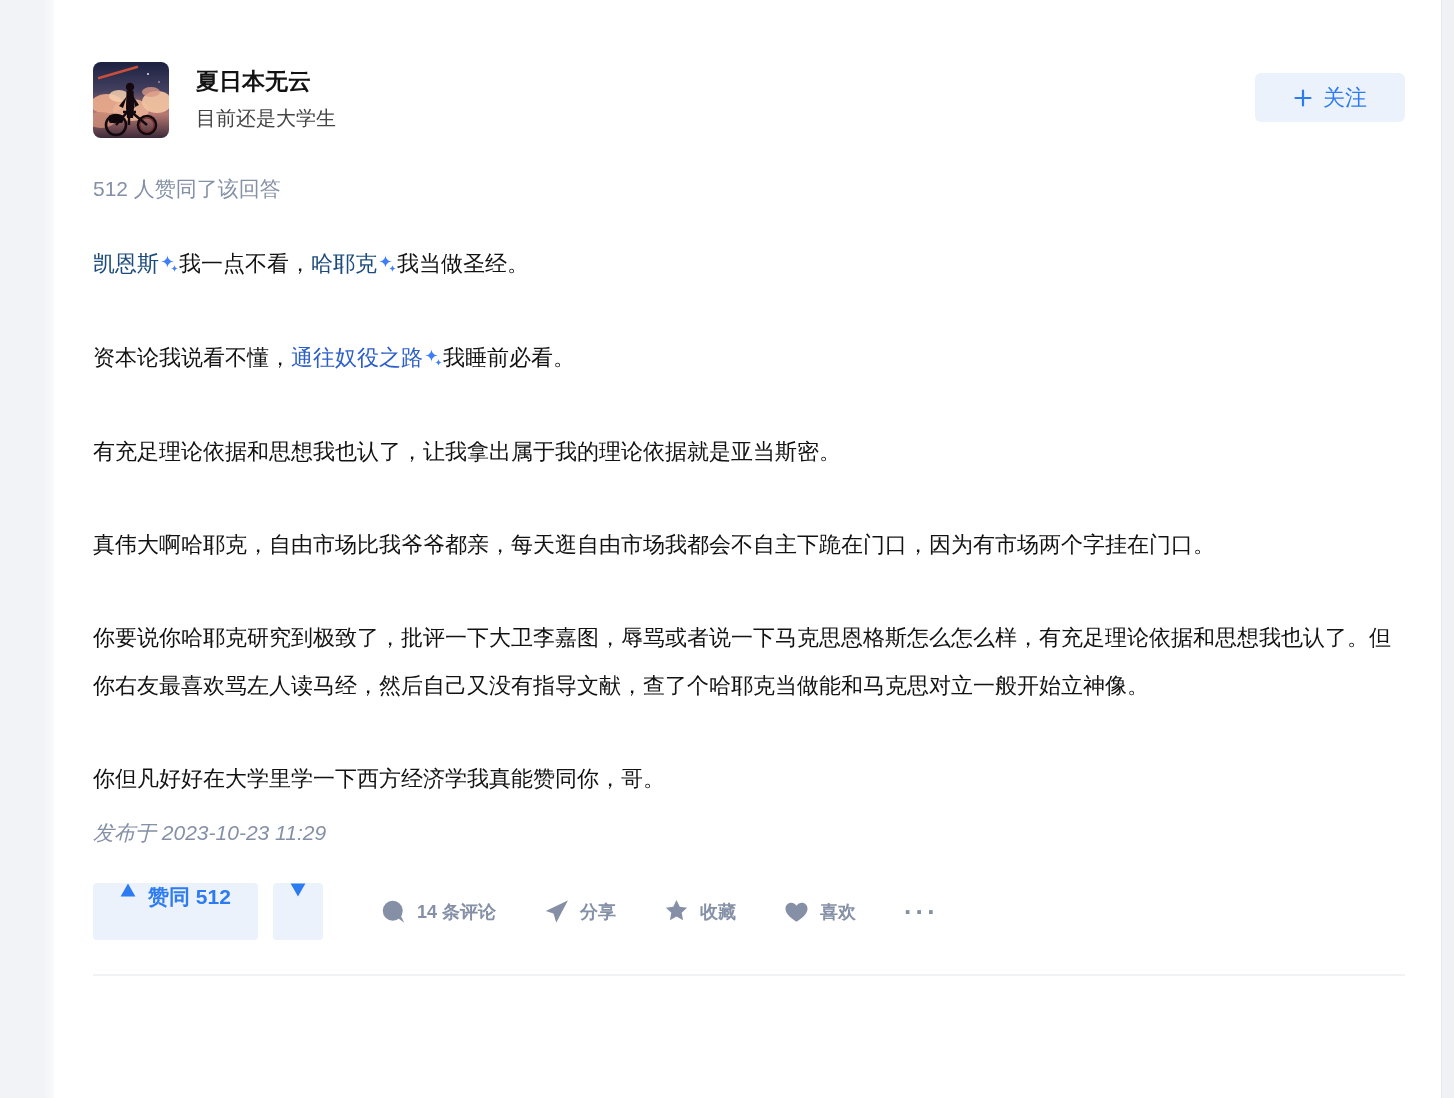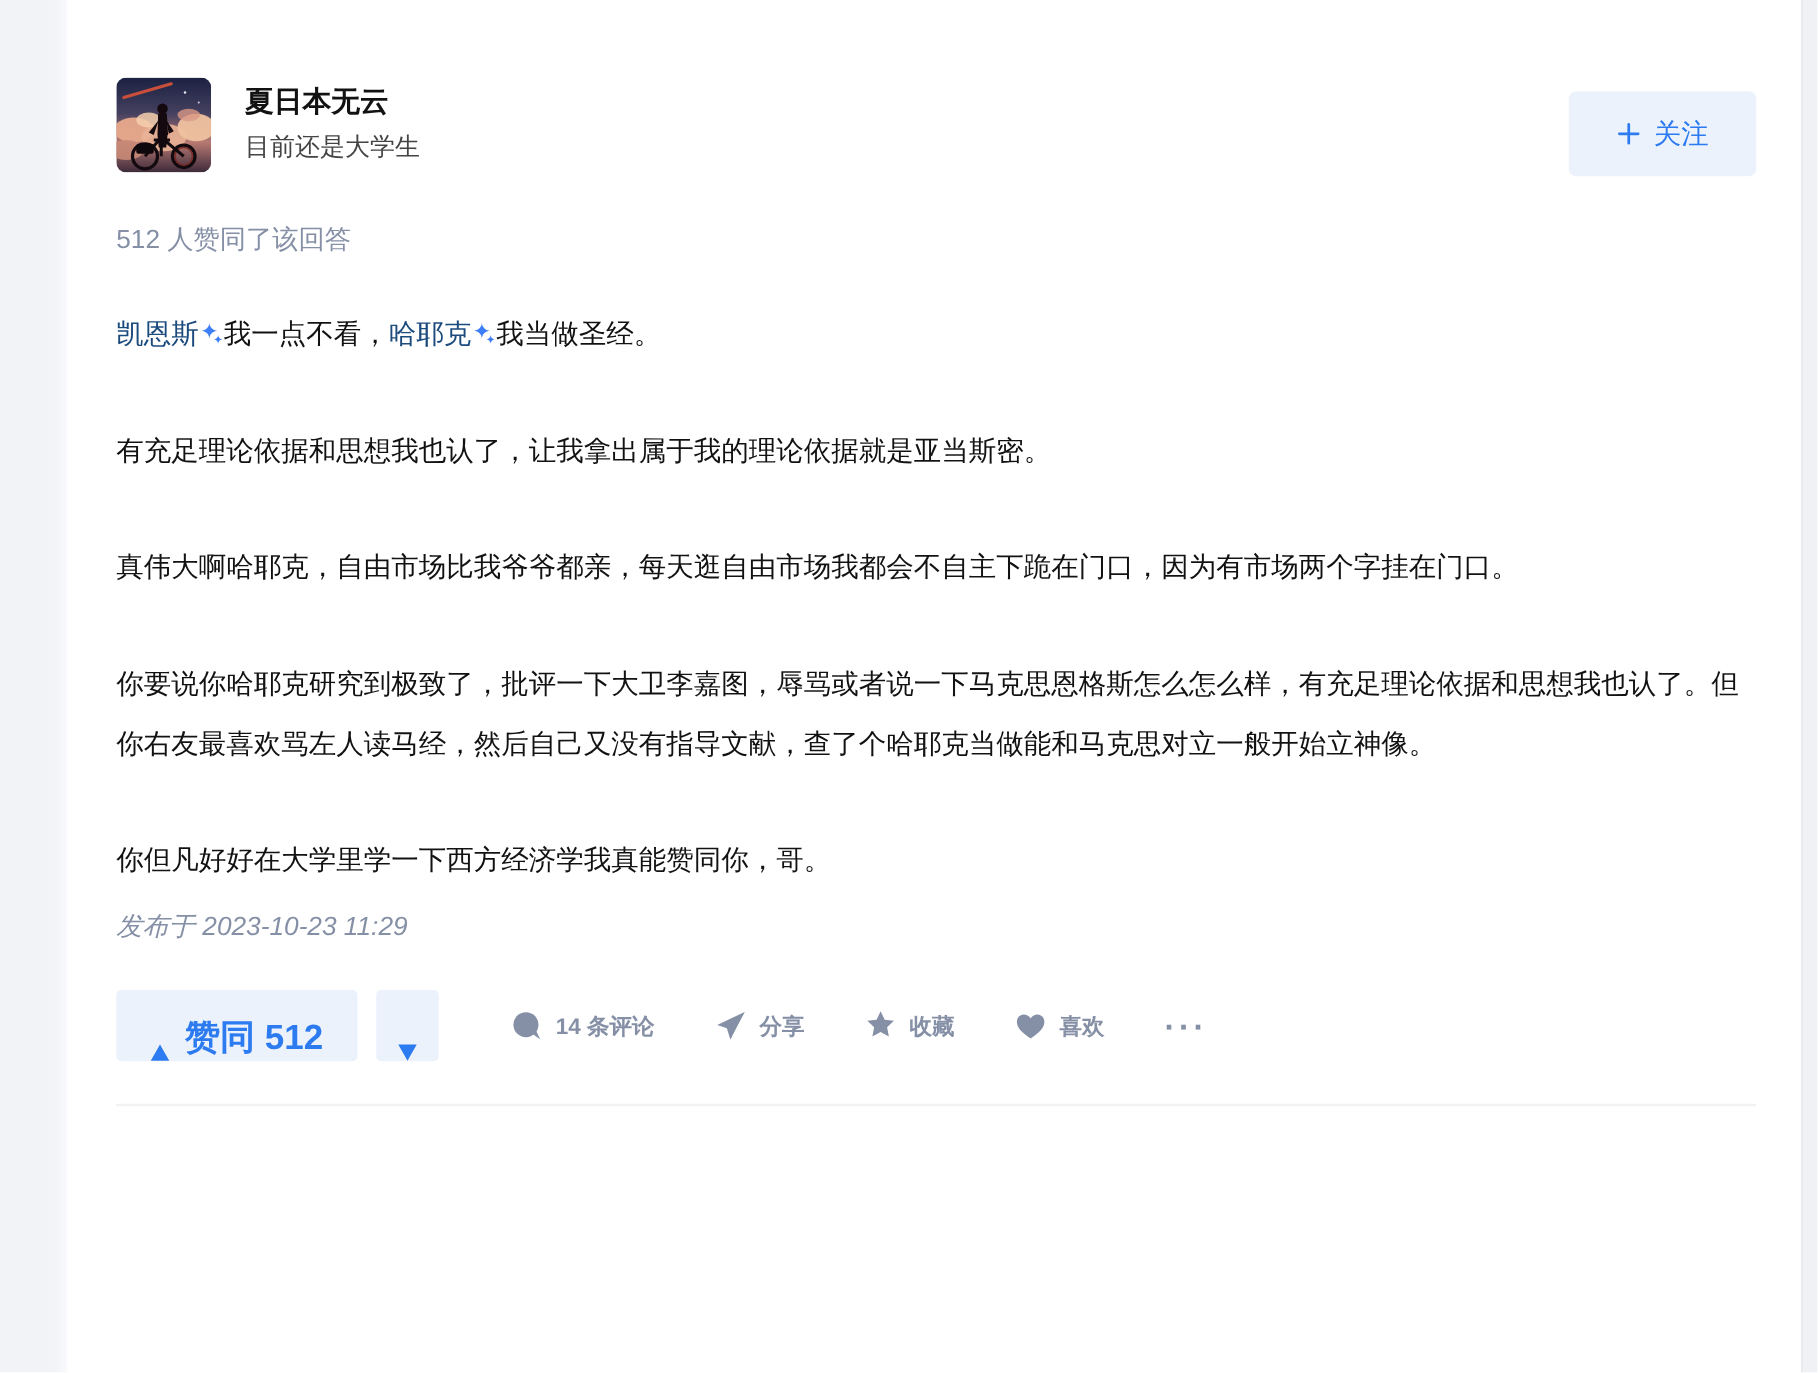--- a/index.html
+++ b/index.html
@@ -30,21 +30,21 @@
   .answer-header { display: flex; align-items: flex-start; }
   .avatar {
     width: 76px; height: 76px; border-radius: 8px; overflow: hidden;
     flex: 0 0 auto; display: block;
   }
   .author-info { margin-left: 27px; padding-top: 4px; }
   .author-name { font-size: 23px; font-weight: 700; color: var(--text-primary, #121212); line-height: 30px; }
   .author-bio { font-size: 20px; color: var(--bio-gray, #444444); margin-top: 9px; line-height: 26px; }
   .follow-btn {
     margin-left: auto; margin-top: 11px;
-    width: 150px; height: 68px;
+    width: 150px; height: 49px;
     background: var(--button-bg, #EBF2FC);
     color: var(--accent-blue, #2D7BF0);
     border: none; border-radius: 6px;
     font-size: 22px; font-family: inherit;
     display: flex; align-items: center; justify-content: center;
     gap: 10px; cursor: pointer;
   }
   .follow-btn svg { display: block; }
   
   .endorse {
@@ -73,22 +73,22 @@
     font-size: 21px; line-height: 28px;
     color: var(--meta-gray, #8590A6);
     font-style: italic;
   }
   
   .action-bar { margin-top: 36px; display: flex; align-items: center; }
   .vote-btn {
     height: 57px; border: none; border-radius: 4px;
     background: var(--button-bg, #EBF1FB);
     color: var(--accent-blue, #2D7BF0);
-    font-size: 28px; font-weight: 600; font-family: inherit;
-    display: flex; align-items: flex-end; justify-content: center;
+    font-size: 21px; font-weight: 600; font-family: inherit;
+    display: flex; align-items: flex-start; justify-content: center;
     gap: 12px; cursor: pointer;
   }
   .vote-up { padding: 0 27px; }
   .vote-down { width: 50px; margin-left: 15px; }
   .bar-action {
     display: flex; align-items: center; gap: 11px;
     background: none; border: none; cursor: pointer; font-family: inherit;
     font-size: 18px; font-weight: 600; color: var(--meta-gray, #8590A6);
   }
   .bar-action svg { display: block; }
@@ -160,20 +160,24 @@
     <div class="endorse">512 人赞同了该回答</div>
 
     <div class="answer-content">
         <p class="para"><a class="entity-link dark" href="javascript:void(0)">凯恩斯</a><span class="sparkle"><svg width="17" height="17" viewBox="0 0 34 34">
               <path d="M13 0 C13 7.2 18.8 13 26 13 C18.8 13 13 18.8 13 26 C13 18.8 7.2 13 0 13 C7.2 13 13 7.2 13 0 Z" fill="#3E7EF7"></path>
               <path d="M27 20 C27 23.9 30.1 27 34 27 C30.1 27 27 30.1 27 34 C27 30.1 23.9 27 20 27 C23.9 27 27 23.9 27 20 Z" fill="#3E7EF7"></path>
             </svg></span>我一点不看，<a class="entity-link dark" href="javascript:void(0)">哈耶克</a><span class="sparkle"><svg width="17" height="17" viewBox="0 0 34 34">
               <path d="M13 0 C13 7.2 18.8 13 26 13 C18.8 13 13 18.8 13 26 C13 18.8 7.2 13 0 13 C7.2 13 13 7.2 13 0 Z" fill="#3E7EF7"></path>
               <path d="M27 20 C27 23.9 30.1 27 34 27 C30.1 27 27 30.1 27 34 C27 30.1 23.9 27 20 27 C23.9 27 27 23.9 27 20 Z" fill="#3E7EF7"></path>
             </svg></span>我当做圣经。</p>
+        <p class="para">资本论我说看不懂，<a class="entity-link bright" href="javascript:void(0)">通往奴役之路</a><span class="sparkle"><svg width="17" height="17" viewBox="0 0 34 34">
+              <path d="M13 0 C13 7.2 18.8 13 26 13 C18.8 13 13 18.8 13 26 C13 18.8 7.2 13 0 13 C7.2 13 13 7.2 13 0 Z" fill="#3E7EF7"></path>
+              <path d="M27 20 C27 23.9 30.1 27 34 27 C30.1 27 27 30.1 27 34 C27 30.1 23.9 27 20 27 C23.9 27 27 23.9 27 20 Z" fill="#3E7EF7"></path>
+            </svg></span>我睡前必看。</p>
         <p class="para">有充足理论依据和思想我也认了，让我拿出属于我的理论依据就是亚当斯密。</p>
         <p class="para">真伟大啊哈耶克，自由市场比我爷爷都亲，每天逛自由市场我都会不自主下跪在门口，因为有市场两个字挂在门口。</p>
         <p class="para">你要说你哈耶克研究到极致了，批评一下大卫李嘉图，辱骂或者说一下马克思恩格斯怎么怎么样，有充足理论依据和思想我也认了。但你右友最喜欢骂左人读马经，然后自己又没有指导文献，查了个哈耶克当做能和马克思对立一般开始立神像。</p>
         <p class="para">你但凡好好在大学里学一下西方经济学我真能赞同你，哥。</p>
       </div>
 
     <div class="published">发布于 2023-10-23 11:29</div>
 
     <div class="action-bar">
       <button class="vote-btn vote-up">

